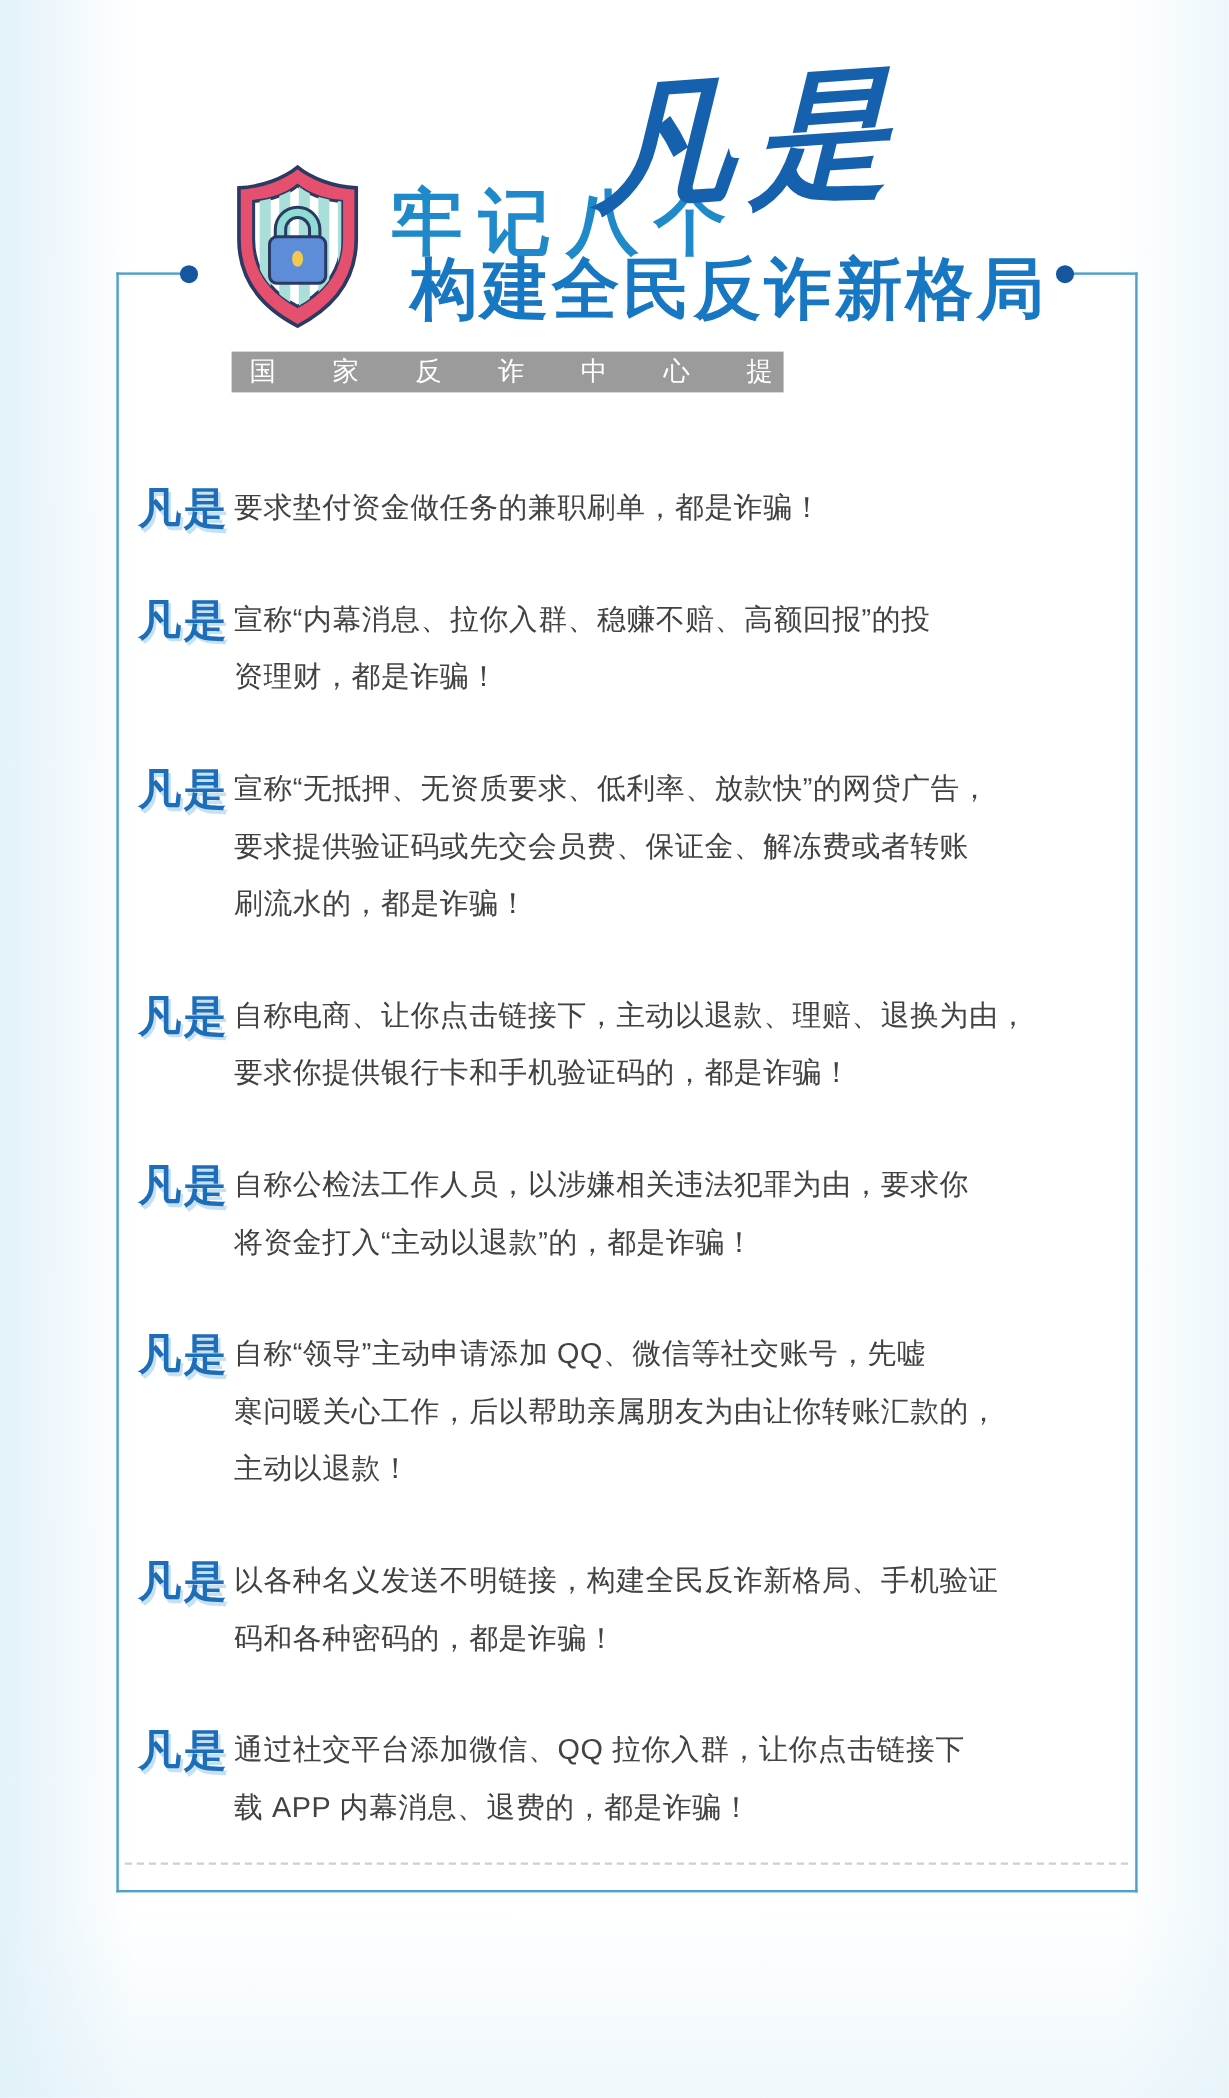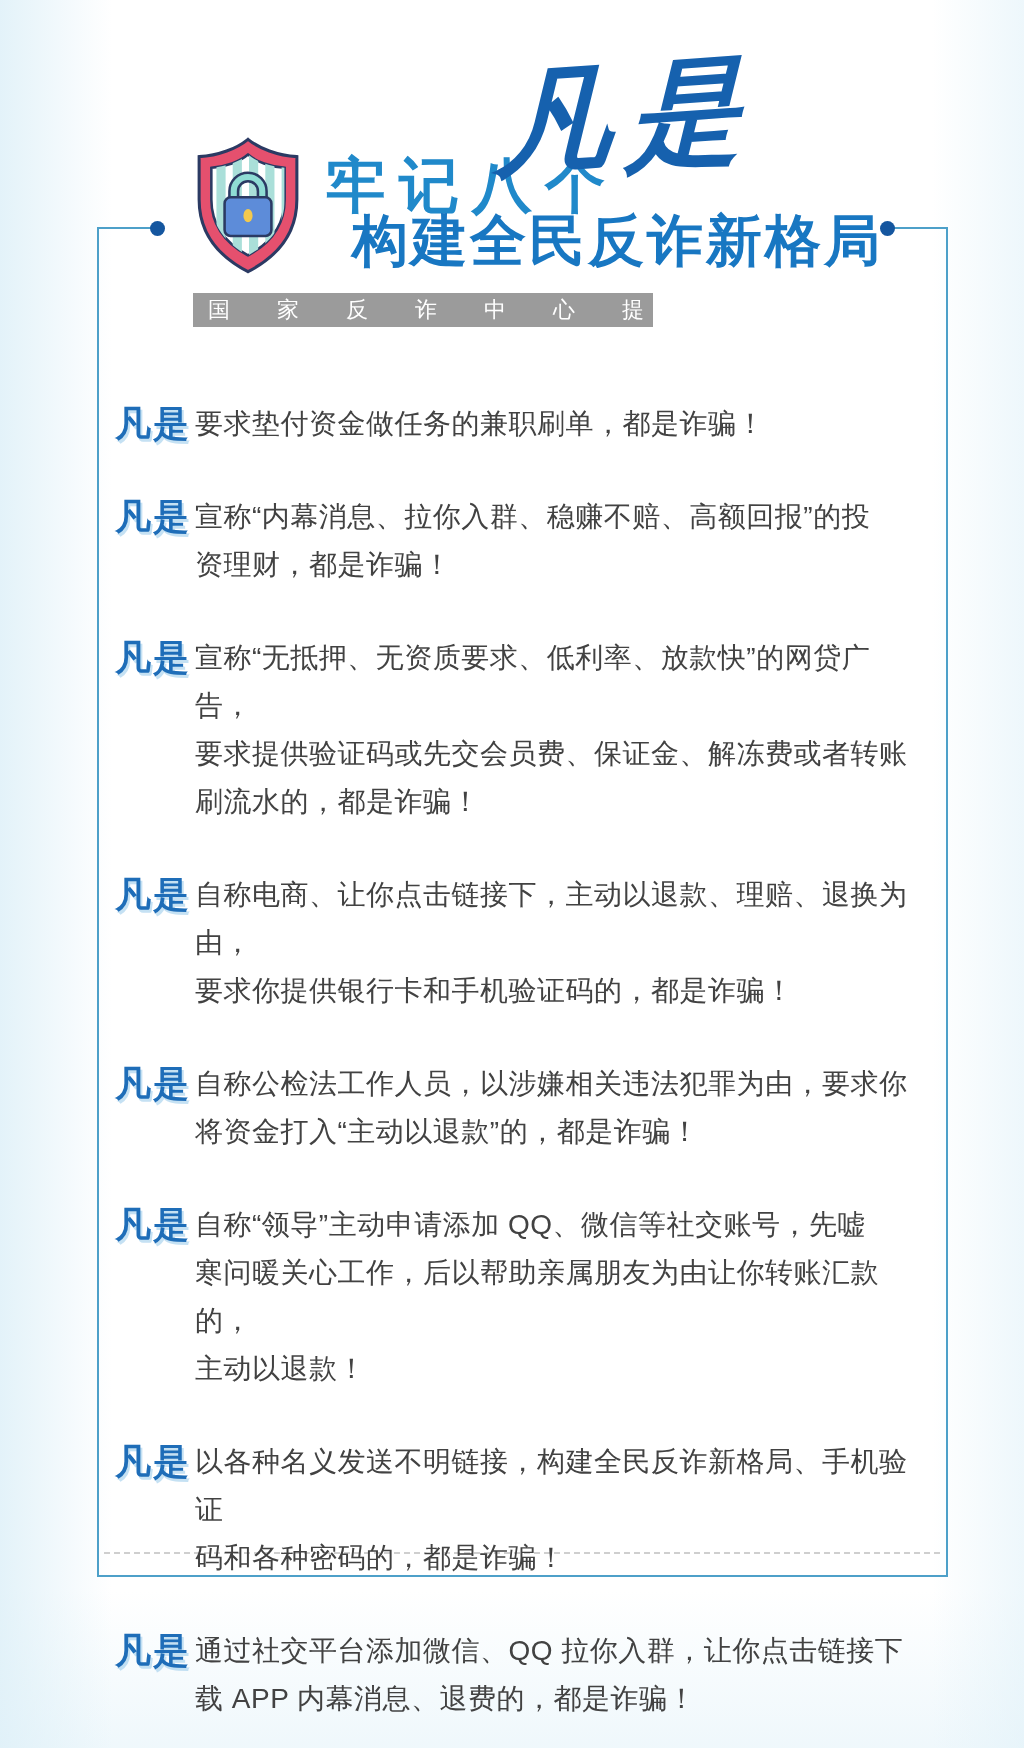--- a/index.html
+++ b/index.html
@@ -19,21 +19,21 @@
   .tagline{
     position:absolute;left:326px;top:146px;
     font-size:60px;letter-spacing:13px;color:#2089ca;font-weight:700;white-space:nowrap;
   }
   .headline-script{
     position:absolute;left:494px;top:40px;
     font-size:116px;font-weight:900;font-style:italic;letter-spacing:16px;
     color:#1661ae;transform:rotate(-4deg) skewX(-4deg);white-space:nowrap;
   }
   .title{
-    position:absolute;left:352px;top:204px;
+    position:absolute;left:342px;top:204px;
     font-size:56px;font-weight:bold;letter-spacing:3px;color:#1877c2;white-space:nowrap;
   }
   .banner{
     position:absolute;left:193px;top:293px;width:460px;height:34px;
     background:#9b9b9b;color:#ffffff;font-size:22px;line-height:34px;
     letter-spacing:47px;padding-left:15px;box-sizing:border-box;
     overflow:hidden;white-space:nowrap;
   }
 
   
@@ -53,21 +53,21 @@
 
   
   .items{position:absolute;left:115px;top:400px;width:810px;}
   .item{display:flex;align-items:flex-start;margin-bottom:45px;}
   .fanshi{
     flex:none;width:80px;font-size:36px;font-weight:bold;line-height:48px;
     color:#1e6db8;letter-spacing:2px;
     text-shadow:2px 3px 0 rgba(150,200,233,.55);
   }
   .itext{
-    margin:0;width:775px;font-size:28px;line-height:48px;color:#424242;
+    margin:0;width:775px;font-size:24px;line-height:48px;color:#424242;
     white-space:pre-line;letter-spacing:.5px;font-weight:400;
   }
 </style>
 </head>
 <body>
 
 <div class="poster">
 
   <div class="fline v-left" e=""></div>
   <div class="fline v-right"></div>

